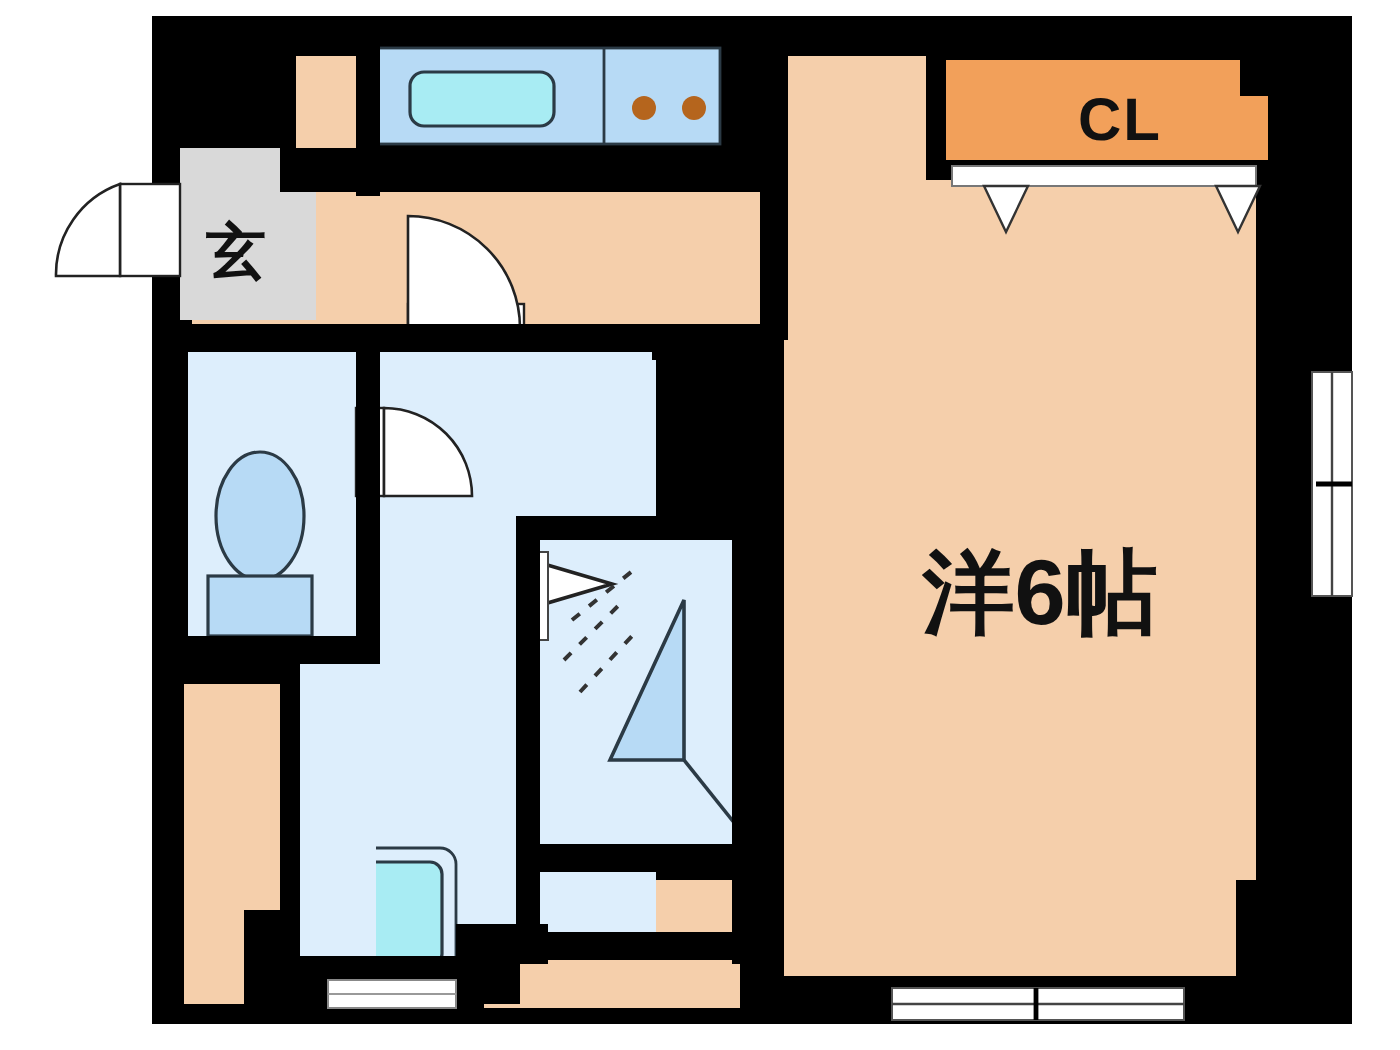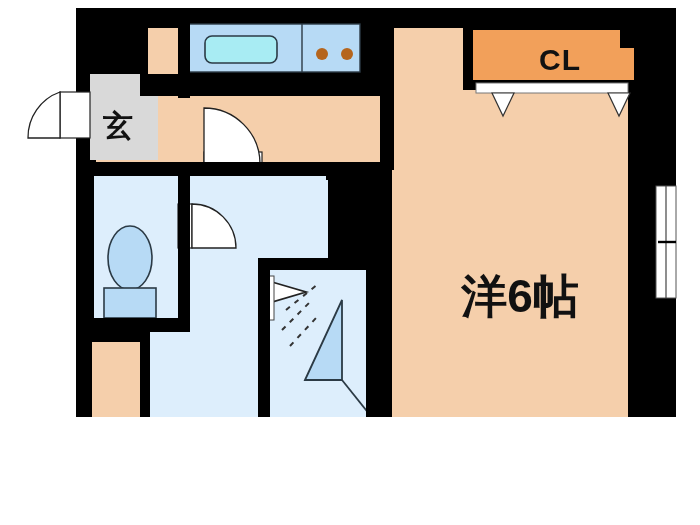--- a/index.html
+++ b/index.html
@@ -6,21 +6,21 @@
     margin: 0;
     padding: 0;
     background: #ffffff;
   }
   body {
     font-family: "Liberation Sans", sans-serif;
   }
   #plan-root {
     position: relative;
     width: 700px;
-    height: 417px;
+    height: 512px;
     background: #d946ef;
     overflow: hidden;
   }
   #plan-svg {
     display: block;
     width: 700px;
     height: 525px;
   }
   .room-label {
     font-family: "Liberation Sans", sans-serif;

